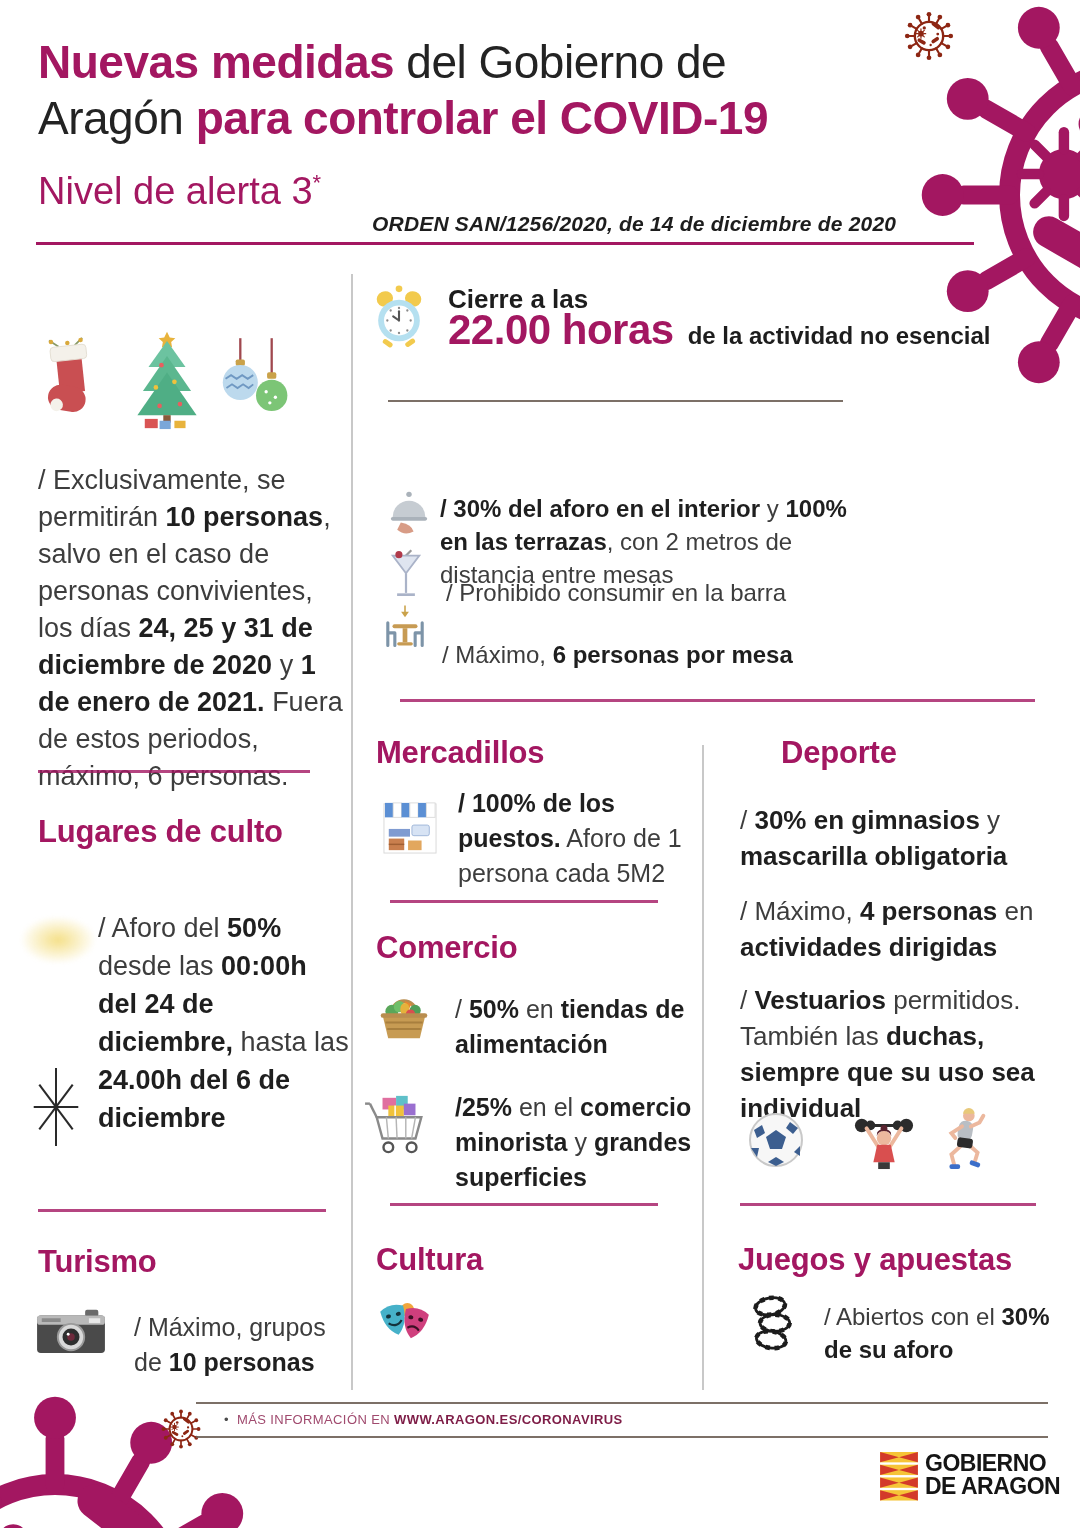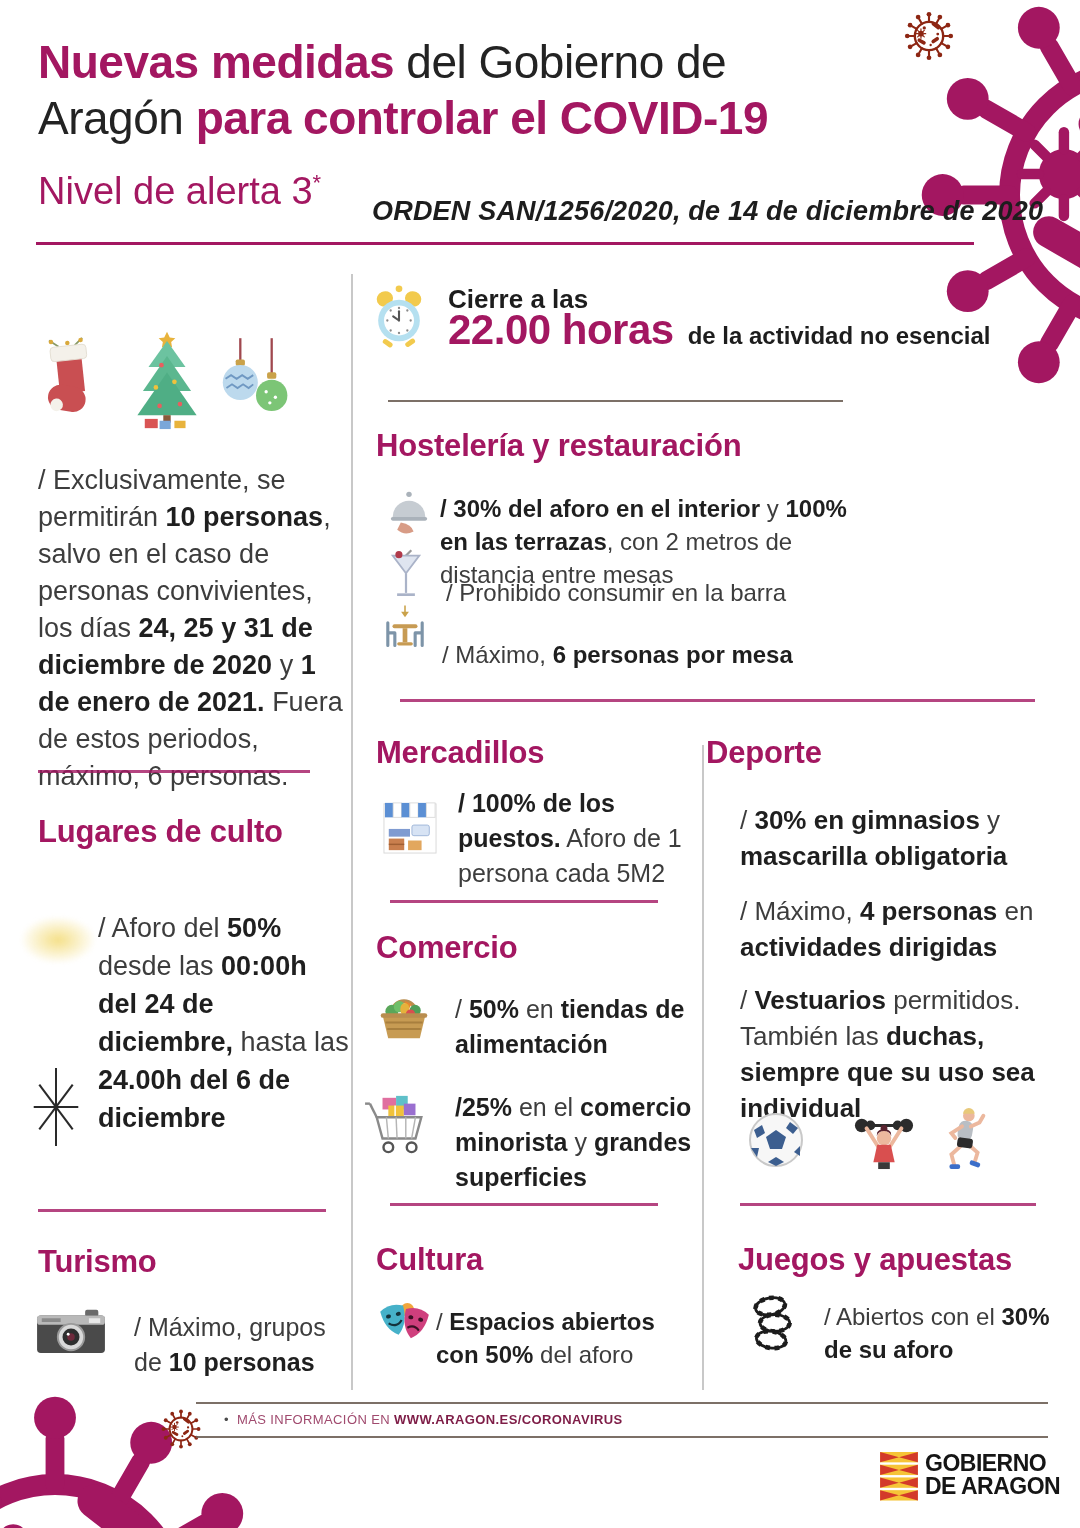--- a/index.html
+++ b/index.html
@@ -11,21 +11,21 @@
     position:relative;width:1080px;height:1528px;margin:0 auto;
     background:#ffffff;overflow:hidden;
     font-family:"Liberation Sans","DejaVu Sans",sans-serif;
     color:var(--body);
   }
   .abs{position:absolute;}
   .title{font-size:46px;line-height:56px;letter-spacing:-0.5px;color:var(--ink);font-weight:400;}
   .title .acc{color:var(--accent);font-weight:800;}
   .alert{font-size:38px;font-weight:400;color:var(--accent);}
   .alert sup{font-size:22px;}
-  .order{font-size:27px;font-style:italic;font-weight:700;color:#1d1d1d;letter-spacing:0.2px;}
+  .order{font-size:21px;font-style:italic;font-weight:700;color:#1d1d1d;letter-spacing:0.2px;margin-top:16px;}
   .sec-title{font-size:31px;font-weight:800;color:var(--accent);letter-spacing:-0.2px;}
   .txt{color:var(--body);}
   .txt .b{font-weight:800;color:#1f1f1f;}
   .rule{background:var(--accent);height:2.5px;opacity:.8;}
   .rule-dark{background:var(--ruleDark);height:2px;opacity:.9;}
   .vrule{background:var(--ruleGray);width:2px;}
   .hdr-rule{background:var(--accent);height:3px;}
   .closing-line1{font-size:26px;font-weight:700;color:#1d1d1d;}
   .closing-row{display:flex;align-items:baseline;gap:14px;}
   .closing-time{font-size:42px;font-weight:800;color:var(--accent);letter-spacing:-0.5px;}
@@ -222,21 +222,20 @@
         <line x1="30" y1="46" x2="23" y2="41"></line>
     </g>
   </svg>
   <div class="abs closing-line1" style="left:448px;top:284px;">Cierre a las</div>
   <div class="abs closing-row" style="left:448px;top:306px;">
     <span class="closing-time">22.00 horas</span>
     <span class="closing-rest">de la actividad no esencial</span>
   </div>
   <div class="abs rule-dark" style="left:388px;top:400px;width:455px;"></div>
 
-  <div class="abs sec-title" style="left:376px;top:428px;">Hostelería y restauración</div>
 
   <svg class="abs" style="left:388px;top:488px;" width="42" height="49" viewBox="0 0 46 54">
     <circle cx="23" cy="7" r="3" fill="#aab2ba"></circle>
     <path d="M5,32 A18 18 0 0 1 41,32 Z" fill="#c6ccd2"></path>
     <rect x="3" y="32" width="40" height="4" rx="2" fill="#aab2ba"></rect>
     <path d="M14,38 Q26,40 28,48 Q18,53 10,46 Z" fill="#d89c86"></path>
   </svg>
   <div class="abs txt" style="left:440px;top:492px;width:440px;font-size:24px;line-height:33px;"><span class="b">/ 30% del aforo en el interior</span><span> y </span><span class="b">100% en las terrazas</span><span>, con 2 metros de distancia entre mesas</span></div>
 
   <svg class="abs" style="left:390px;top:548px;" width="32" height="56" viewBox="0 0 36 62">
@@ -331,23 +330,22 @@
         <ellipse cx="28" cy="20" rx="3" ry="2.4" fill="#14323c"></ellipse>
       <path d="M14,28 Q22,36 30,28" fill="none" stroke="#14323c" stroke-width="2.5"></path>
     </g>
     <g transform="rotate(14 44 32)">
       <path d="M30,16 Q44,8 58,16 Q58,38 44,48 Q30,38 30,16 Z" fill="#cf3f7d"></path>
       <ellipse cx="38" cy="24" rx="3" ry="2.4" fill="#3c0f24"></ellipse>
         <ellipse cx="50" cy="24" rx="3" ry="2.4" fill="#3c0f24"></ellipse>
       <path d="M37,37 Q44,31 51,37" fill="none" stroke="#3c0f24" stroke-width="2.5"></path>
     </g>
   </svg>
-  <div class="abs txt" style="left:436px;top:1305px;width:258px;font-size:24px;line-height:33px;"><span>/ </span><span class="b">Espacios abiertos con 50%</span><span> del aforo</span></div>
-
-  <div class="abs sec-title" style="left:706px;top:735px;">Deporte</div>
+
+  <div class="abs sec-title" style="left:781px;top:735px;">Deporte</div>
   <div class="abs txt" style="left:740px;top:802px;width:318px;font-size:26px;line-height:36px;"><span>/ </span><span class="b">30% en gimnasios</span><span> y </span><span class="b">mascarilla obligatoria</span></div>
   <div class="abs txt" style="left:740px;top:893px;width:318px;font-size:26px;line-height:36px;"><span>/ Máximo, </span><span class="b">4 personas</span><span> en </span><span class="b">actividades dirigidas</span></div>
   <div class="abs txt" style="left:740px;top:982px;width:322px;font-size:26px;line-height:36px;"><span>/ </span><span class="b">Vestuarios</span><span> permitidos. También las </span><span class="b">duchas, siempre que su uso sea individual</span></div>
 
   <svg class="abs" style="left:748px;top:1112px;" width="56" height="56" viewBox="0 0 56 56">
     <circle cx="28" cy="28" r="26" fill="#f7f7f7" stroke="#c9c9c9" stroke-width="2"></circle>
     <polygon points="28,18 38,25 34,37 22,37 18,25" fill="#3c5e8f"></polygon>
     <polygon points="6,18 14,13 17,21 9,26" fill="#3c5e8f"></polygon>
     <polygon points="42,10 50,16 45,22 38,16" fill="#3c5e8f"></polygon>
     <polygon points="20,50 28,45 36,50 28,54" fill="#3c5e8f"></polygon>

